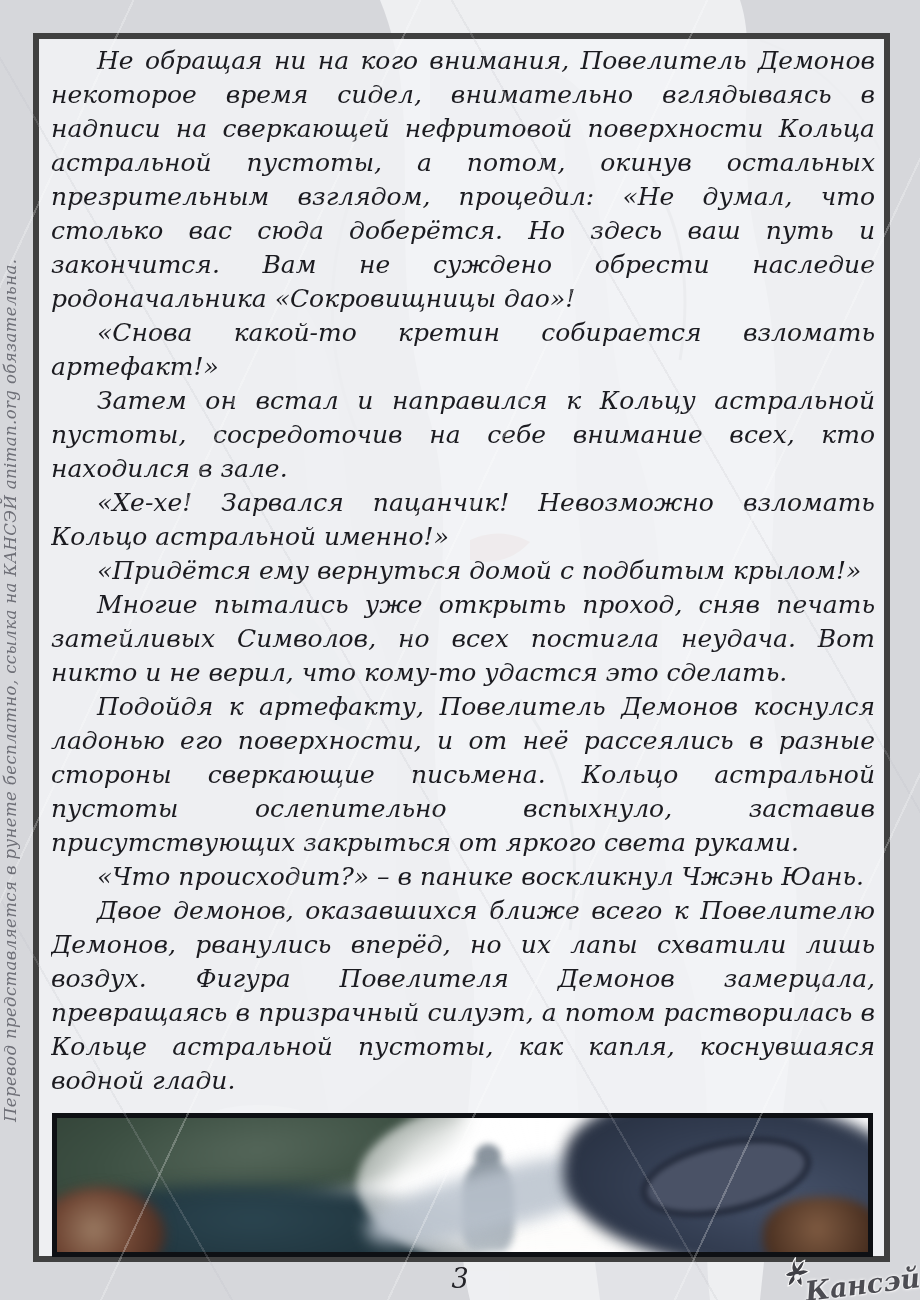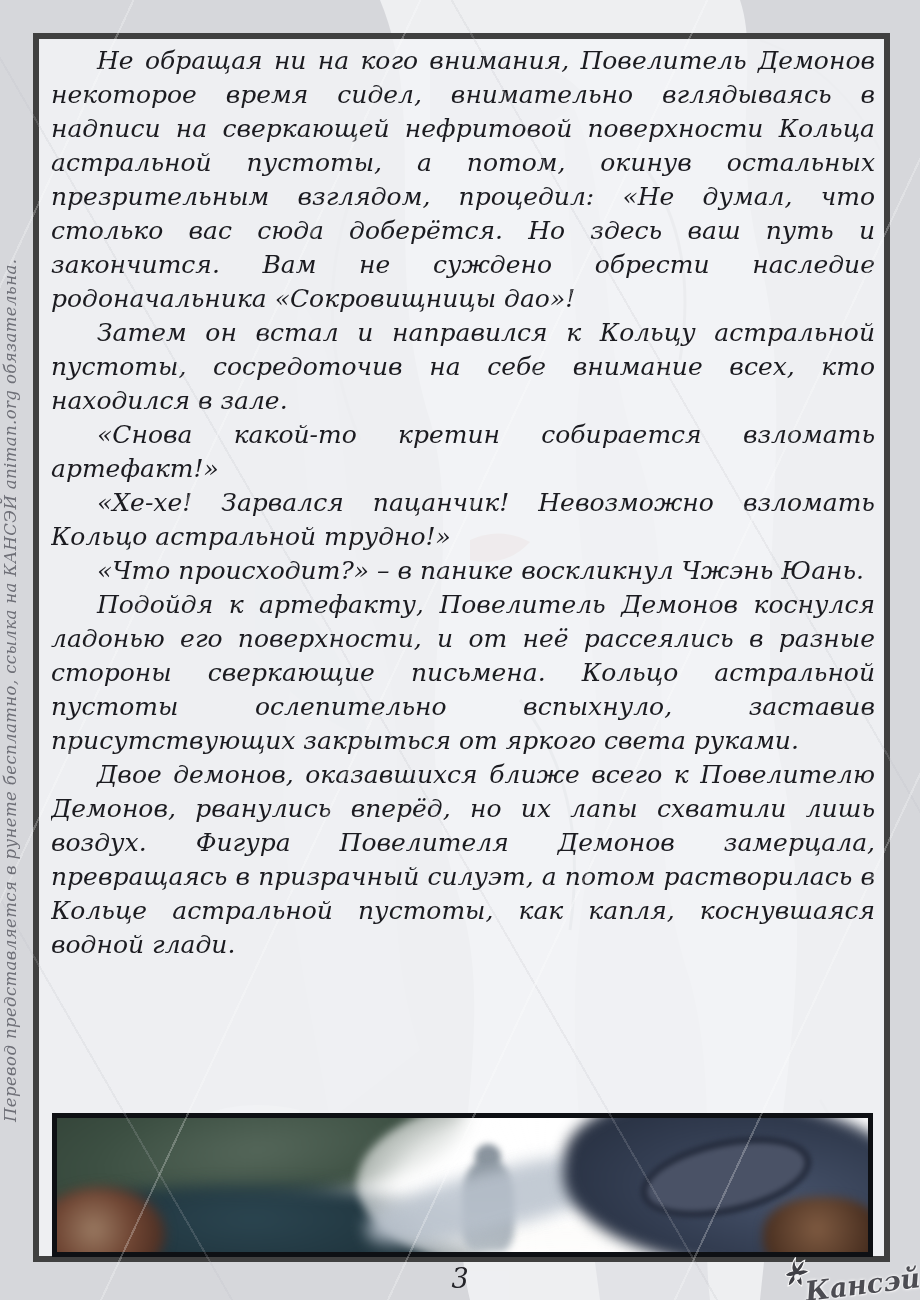--- a/index.html
+++ b/index.html
@@ -111,25 +111,27 @@
   </g>
 </svg>
 
 <div class="streaks"></div>
 
 <div class="sidebar-credit">Перевод представляется в рунете бесплатно, ссылка на КАНСЭЙ animan.org обязательна.</div>
 
 <div class="frame">
   <div class="story">
       <p class="para">Не обращая ни на кого внимания, Повелитель Демонов некоторое время сидел, внимательно вглядываясь в надписи на сверкающей нефритовой поверхности Кольца астральной пустоты, а потом, окинув остальных презрительным взглядом, процедил: «Не думал, что столько вас сюда доберётся. Но здесь ваш путь и закончится. Вам не суждено обрести наследие родоначальника «Сокровищницы дао»!</p>
+      <p class="para">«Снова какой-то кретин собирается взломать артефакт!»</p>
       <p class="para">Затем он встал и направился к Кольцу астральной пустоты, сосредоточив на себе внимание всех, кто находился в зале.</p>
-      <p class="para">«Снова какой-то кретин собирается взломать артефакт!»</p>
-      <p class="para">«Хе-хе! Зарвался пацанчик! Невозможно взломать Кольцо астральной трудно!»</p>
+      <p class="para">«Хе-хе! Зарвался пацанчик! Невозможно взломать Кольцо астральной именно!»</p>
+      <p class="para">«Придётся ему вернуться домой с подбитым крылом!»</p>
+      <p class="para">Многие пытались уже открыть проход, сняв печать затейливых Символов, но всех постигла неудача. Вот никто и не верил, что кому-то удастся это сделать.</p>
+      <p class="para">Подойдя к артефакту, Повелитель Демонов коснулся ладонью его поверхности, и от неё рассеялись в разные стороны сверкающие письмена. Кольцо астральной пустоты ослепительно вспыхнуло, заставив присутствующих закрыться от яркого света руками.</p>
       <p class="para">«Что происходит?» – в панике воскликнул Чжэнь Юань.</p>
-      <p class="para">Подойдя к артефакту, Повелитель Демонов коснулся ладонью его поверхности, и от неё рассеялись в разные стороны сверкающие письмена. Кольцо астральной пустоты ослепительно вспыхнуло, заставив присутствующих закрыться от яркого света руками.</p>
       <p class="para">Двое демонов, оказавшихся ближе всего к Повелителю Демонов, рванулись вперёд, но их лапы схватили лишь воздух. Фигура Повелителя Демонов замерцала, превращаясь в призрачный силуэт, а потом растворилась в Кольце астральной пустоты, как капля, коснувшаяся водной глади.</p>
     </div>
 
   <div class="panel">
     <div class="blob blob-green"></div>
     <div class="blob blob-teal"></div>
     <div class="blob blob-maroon"></div>
     <div class="blob flash"></div>
     <div class="blob hint-white-tr"></div>
     <div class="blob silhouette-head"></div>

